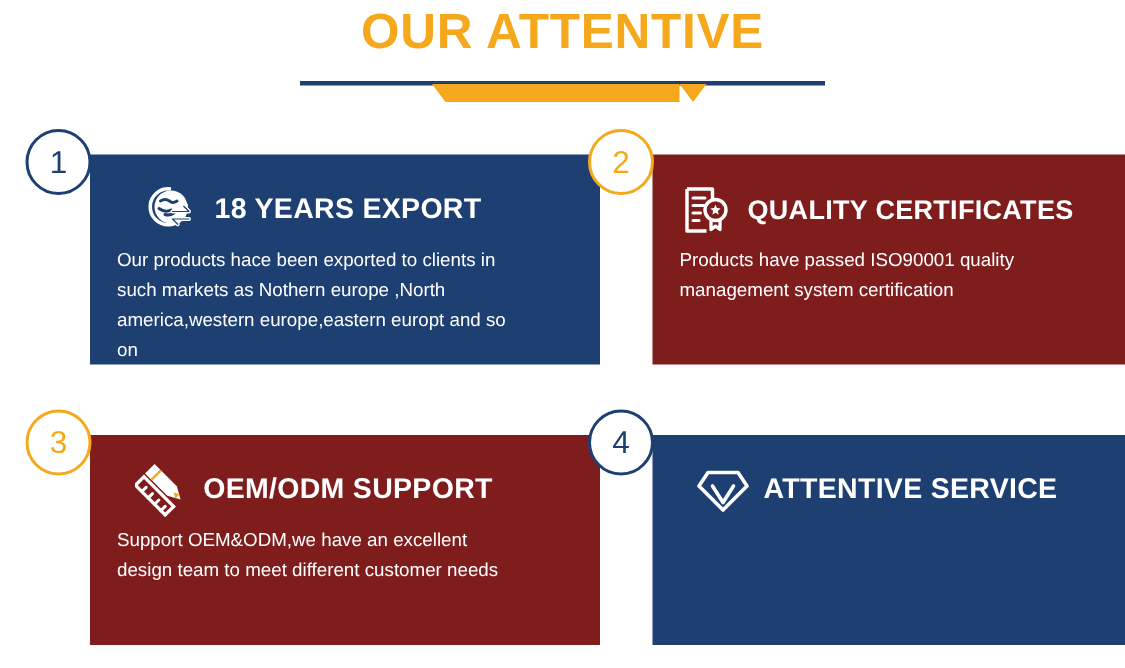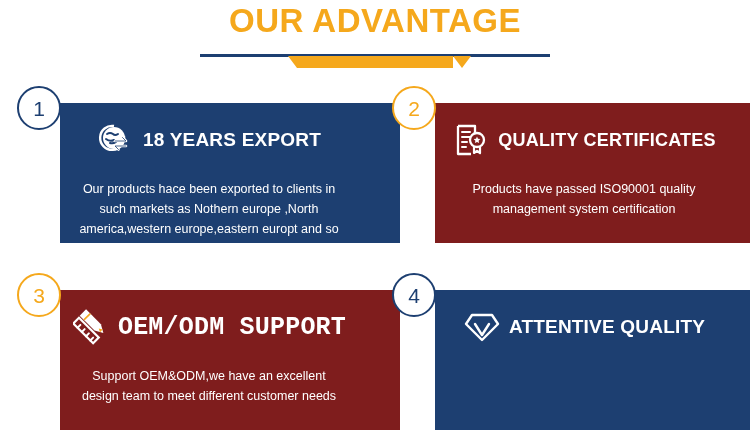--- a/index.html
+++ b/index.html
@@ -137,39 +137,37 @@
   }
   .card-icon svg { display: block; }
   .card-title {
     color: #ffffff;
     font-size: 19px;
     font-weight: bold;
     letter-spacing: 0.2px;
     white-space: nowrap;
   }
   .card-2 .card-title { font-size: 18px; }
-  .card-3 .card-title { font-size: 25px; font-family: Liberation Mono, monospace; }
+  .card-3 .card-title { font-size: 19px; }
 
   .card-body {
     position: absolute;
     left: 18px;
     top: 60px;
     width: 262px;
-    text-align: center;
     color: #ffffff;
     font-size: 12.5px;
     line-height: 20px;
-    margin-top: 16px;
   }
 </style>
 </head>
 <body>
 
 <div class="header">
-  <div class="header-title">OUR ADVANTAGE</div>
+  <div class="header-title">OUR ATTENTIVE</div>
 
   <div class="divider">
     <div class="divider-line"></div>
     <div class="divider-tab-inner"></div>
     <div class="divider-tab"></div>
     <div class="divider-tab" style="left:253px;"></div>
   </div>
 </div>
 
 <div class="cards">
@@ -228,18 +226,18 @@
   <div class="badge amber badge-3">3</div>
 
   <div class="card navy card-4">
     <div class="card-head">
       <span class="card-icon">
         <svg width="36" height="36" viewBox="0 0 36 36">
           <path d="M8 6 h20 l6 9 -16 16 -16 -16 z" fill="none" stroke="#fff" stroke-width="2.4" stroke-linejoin="round"></path>
           <path d="M11 15 l7 11 7 -11" fill="none" stroke="#fff" stroke-width="2.4" stroke-linejoin="round" stroke-linecap="round"></path>
         </svg>
       </span>
-      <span class="card-title">ATTENTIVE QUALITY</span>
+      <span class="card-title">ATTENTIVE SERVICE</span>
     </div>
   </div>
   <div class="badge navy badge-4">4</div>
 
 </div>
 
 </body></html>

